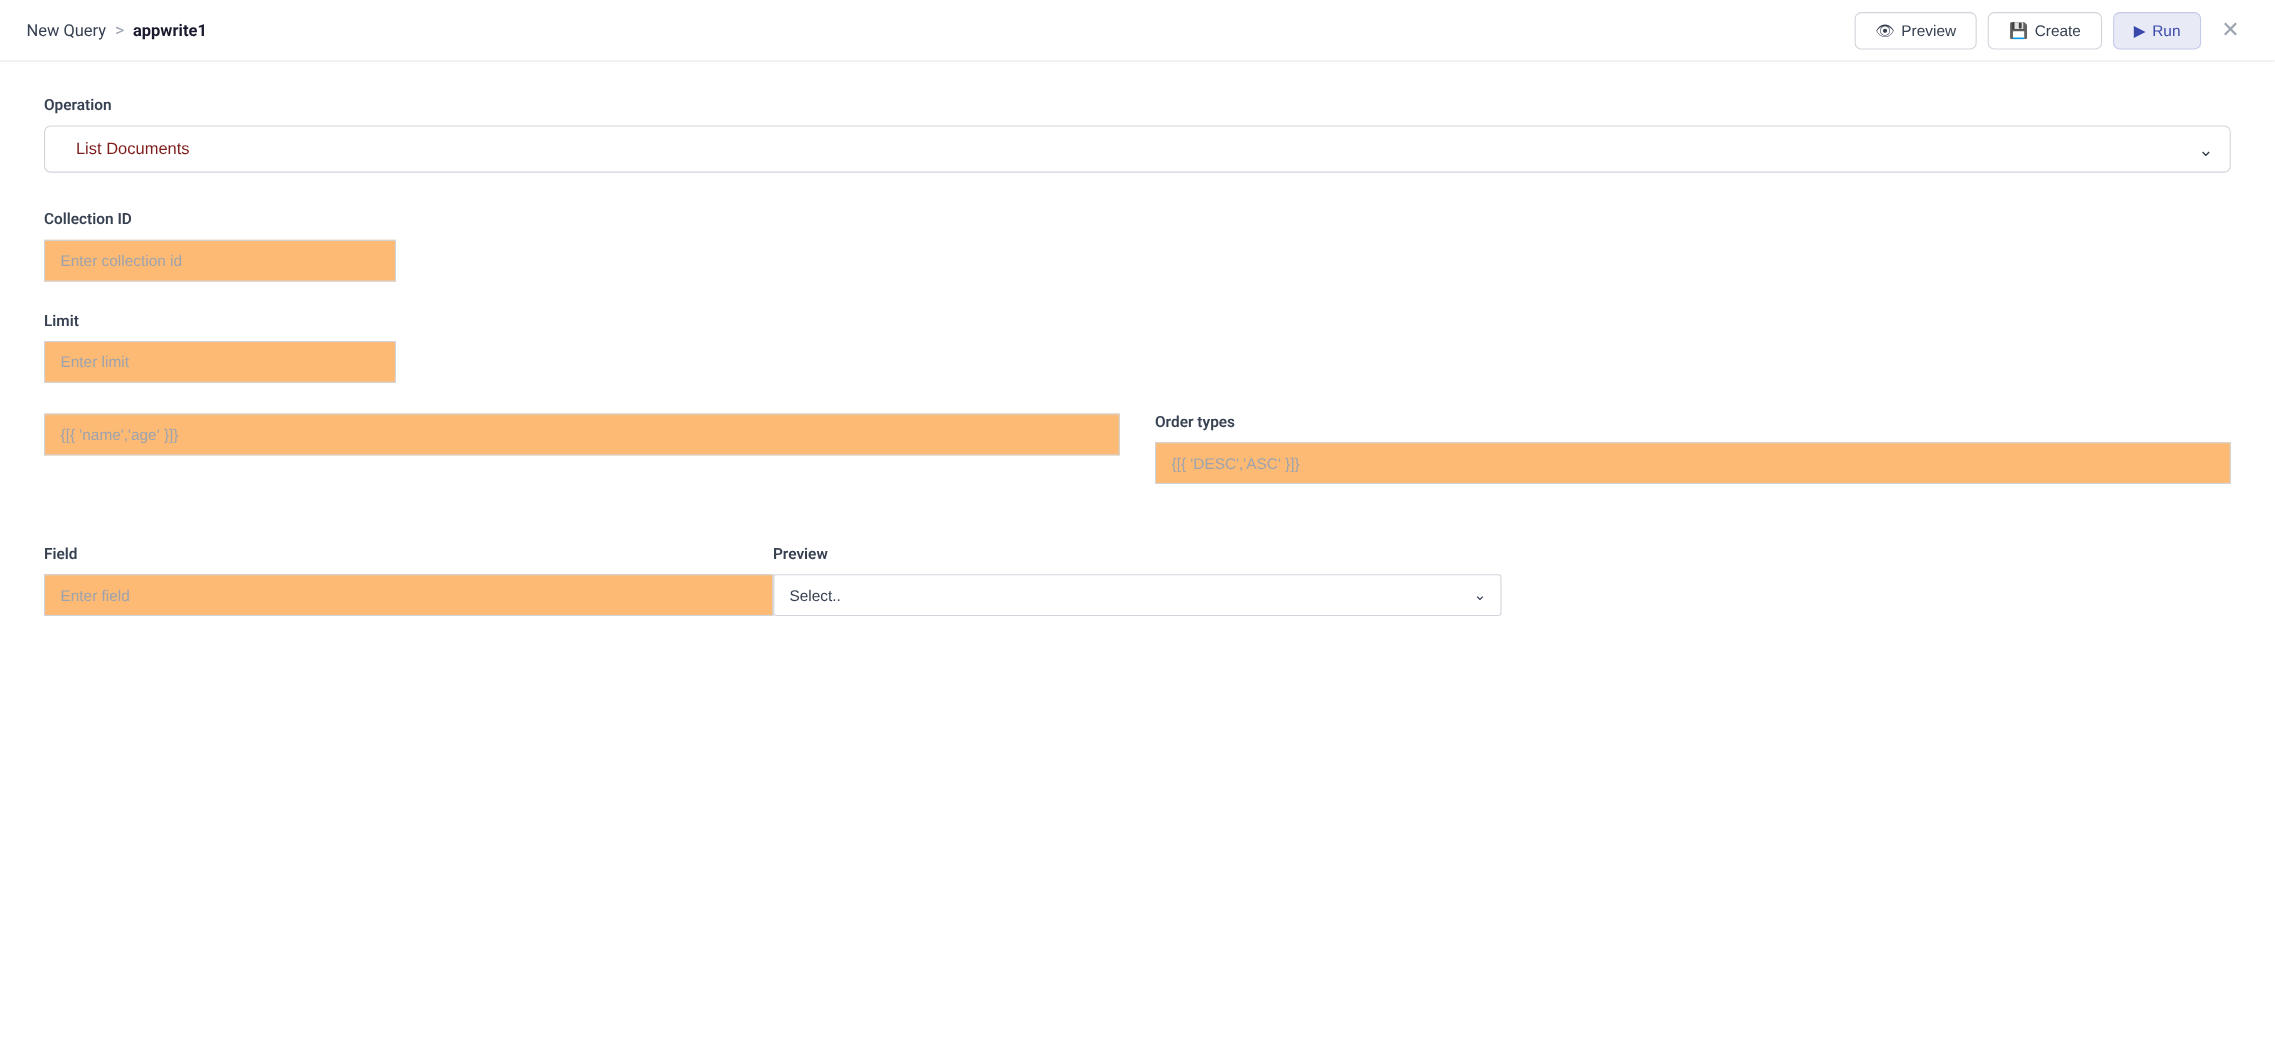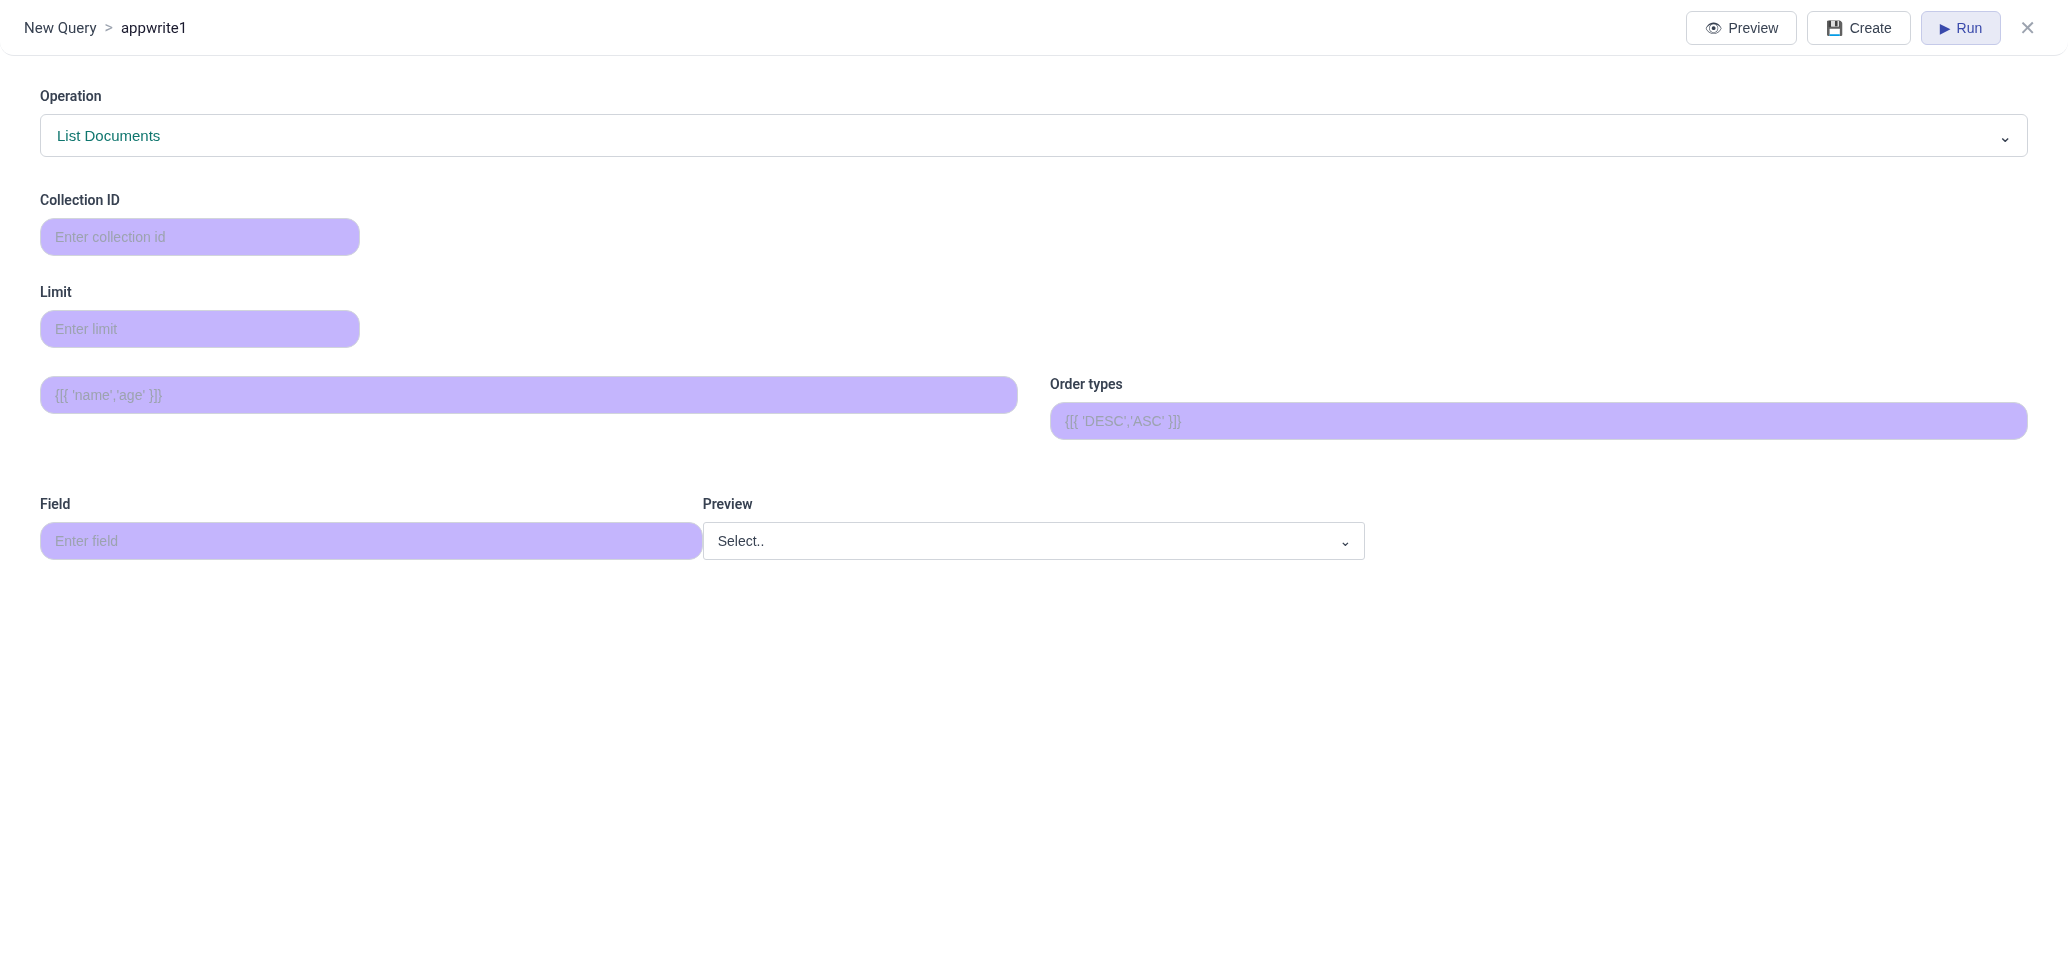--- a/index.html
+++ b/index.html
@@ -20,39 +20,38 @@
 
     
     .header {
       display: flex;
       align-items: center;
       justify-content: space-between;
       padding: 0 24px;
       height: 56px;
       border-bottom: 1px solid #e5e7eb;
       background: #ffffff;
-      border-radius: 14px;
     }
 
     .breadcrumb {
       display: flex;
       align-items: center;
       gap: 8px;
       font-size: 15px;
       color: #374151;
     }
 
     .breadcrumb-separator {
       color: #9ca3af;
       font-size: 16px;
     }
 
     .breadcrumb-current {
       color: #1a1a2e;
-      font-weight: 400;
+      font-weight: 700;
     }
 
     .header-actions {
       display: flex;
       align-items: center;
       gap: 10px;
     }
 
     .btn {
       display: flex;
@@ -98,47 +97,47 @@
       font-weight: 600;
       color: #374151;
       margin-bottom: 10px;
       display: block;
     }
 
     .form-input {
       width: 100%;
       padding: 10px 14px;
       border: 1.5px solid #d1d5db;
-      border-radius: 14px;
-      font-size: 14px;
-      color: #374151;
-      background: #c4b5fd;
+      border-radius: 0;
+      font-size: 14px;
+      color: #374151;
+      background: #fdba74;
       outline: none;
     }
 
     .form-input::placeholder {
       color: #9ca3af;
     }
 
     
     .operation-section {
       margin-bottom: 35px;
     }
 
     .dropdown-wrapper {
       position: relative;
     }
 
     .dropdown-select {
       width: 100%;
-      padding: 12px 16px;
+      padding: 12px 28px;
       border: 1.5px solid #d1d5db;
       border-radius: 6px;
       font-size: 15px;
-      color: #0f766e;
+      color: #7f1d1d;
       background: #ffffff;
       appearance: none;
       cursor: pointer;
       outline: none;
     }
 
     .dropdown-chevron {
       position: absolute;
       right: 16px;
       top: 50%;

